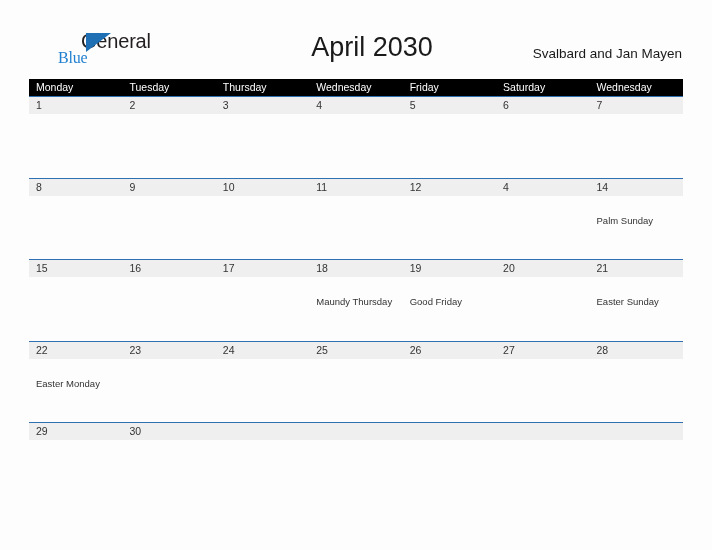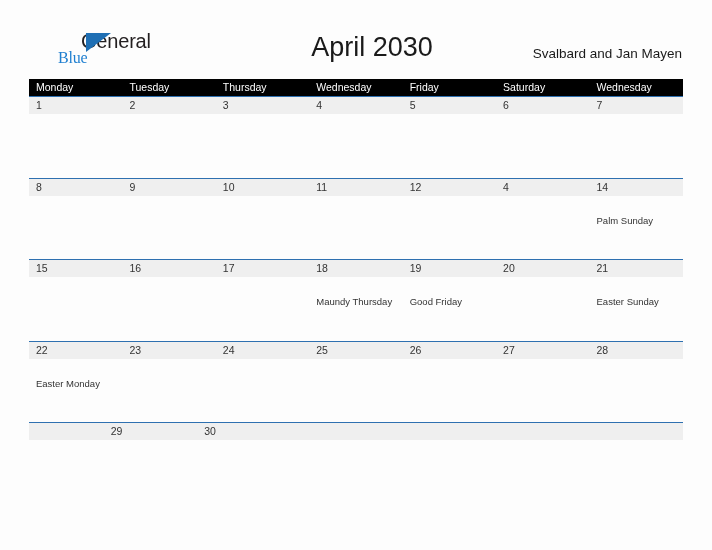--- a/index.html
+++ b/index.html
@@ -118,21 +118,20 @@
   .week {
     position: relative;
     height: 80.5px;
     border-top: 1.3px solid #2e70b0;
   }
   .week:first-of-type {
     border-top: none;
   }
   .week-last {
     height: 22px;
-    text-align: right;
   }
 
   .week-band {
     position: absolute;
     left: 0;
     top: 0;
     width: 100%;
     height: 17px;
     background: #efefef;
   }

